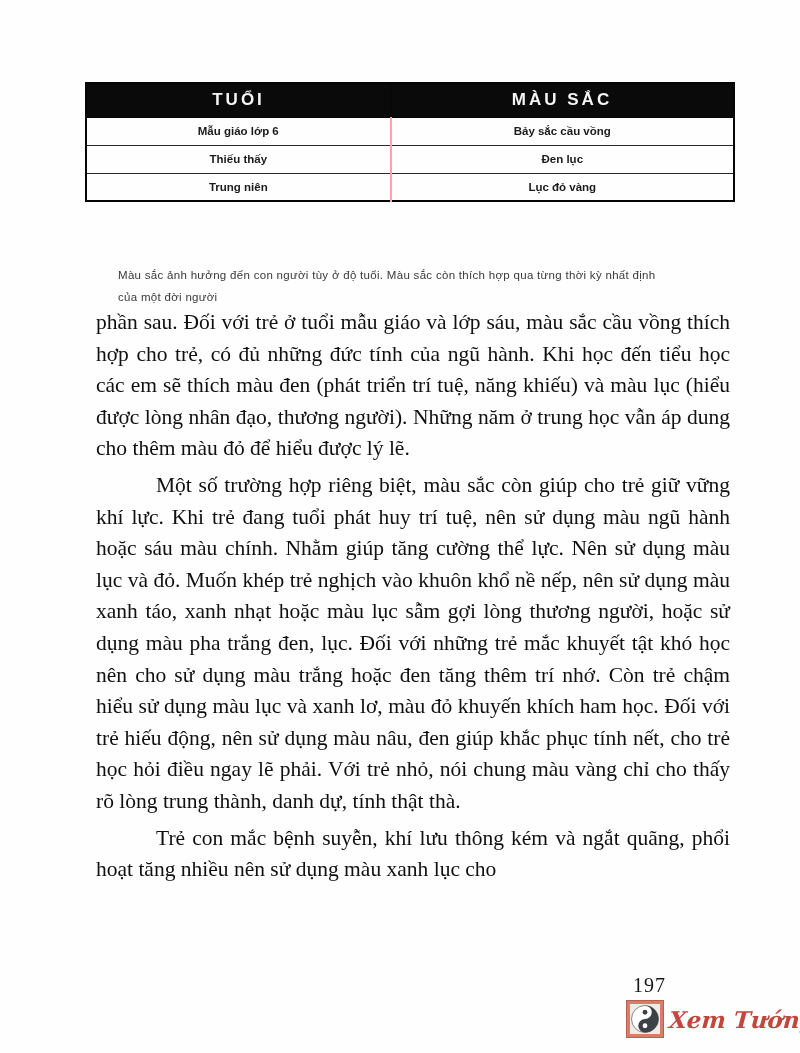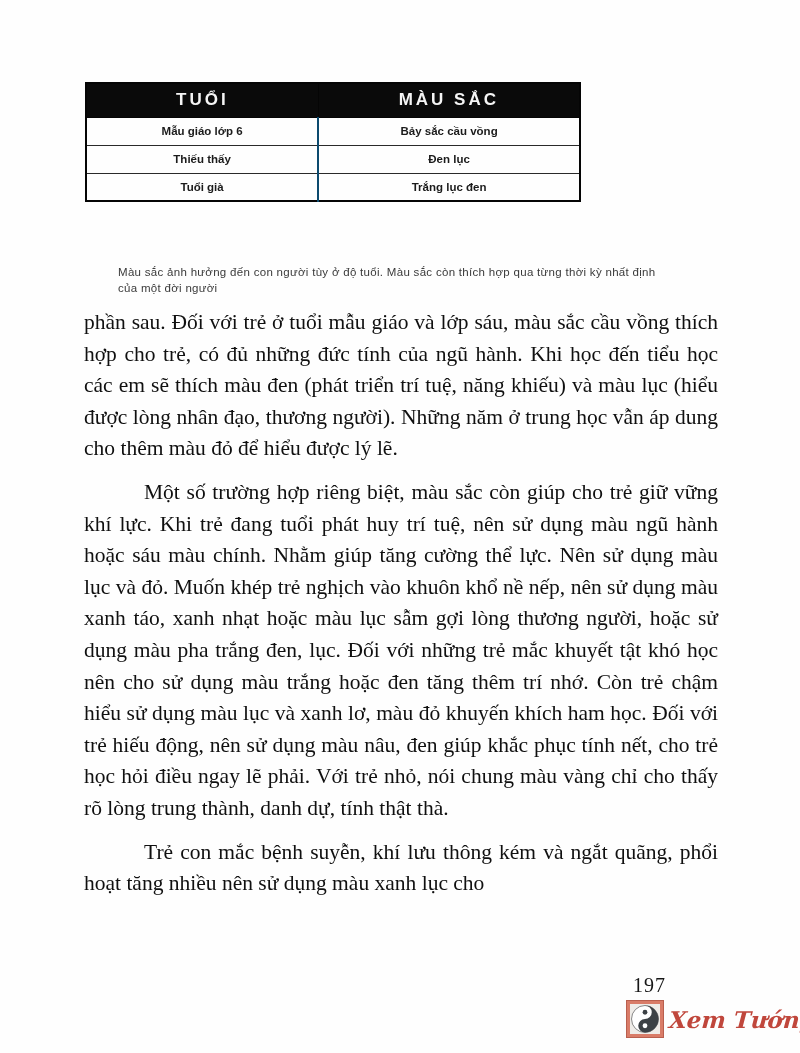--- a/index.html
+++ b/index.html
@@ -13,21 +13,21 @@
     font-family: "Liberation Serif", "DejaVu Serif", serif;
     color: #141414;
     overflow: hidden;
   }
 
   
   table.color-table {
     position: absolute;
     left: 85px;
     top: 82px;
-    width: 496px;
+    width: 650px;
     border-collapse: collapse;
     border: 2px solid #050505;
     table-layout: fixed;
   }
   table.color-table col.c-age { width: 47%; }
   table.color-table col.c-color { width: 53%; }
   table.color-table th {
     background: #0a0a0a;
     color: #f5f5f5;
     font-family: "Liberation Sans", "DejaVu Sans", sans-serif;
@@ -43,48 +43,48 @@
     text-align: center;
     vertical-align: middle;
     font-family: "Liberation Sans", "DejaVu Sans", sans-serif;
     font-size: 11.5px;
     font-weight: bold;
     color: #1b1b1b;
     border-top: 1.5px solid #2a2a2a;
     border-bottom: 1.5px solid #2a2a2a;
     margin-top: 46px;
   }
-  table.color-table td + td { border-left: 2px solid #0c4a6e; }
+  table.color-table td + td { border-left: 2px solid #fca5a5; }
 
   
   .caption {
     position: absolute;
     left: 118px;
     top: 264px;
     width: 545px;
     font-family: "Liberation Sans", "DejaVu Sans", sans-serif;
     font-size: 11.5px;
-    line-height: 16px;
+    line-height: 22px;
     color: #3a3a3a;
     letter-spacing: 0.3px;
   }
 
   
   .body-text {
     position: absolute;
-    left: 84px;
+    left: 96px;
     top: 307px;
     width: 634px;
     font-size: 21.5px;
     line-height: 31.6px;
     text-align: justify;
     color: #101010;
   }
   .body-text p { text-indent: 60px; }
-  .body-text p + p { margin-top: 12px; }
+  .body-text p + p { margin-top: 5px; }
   .body-text p.no-indent { text-indent: 0; }
 
   
   .page-number {
     position: absolute;
     left: 633px;
     top: 974px;
     font-size: 20px;
     color: #161616;
     letter-spacing: 1px;
@@ -127,22 +127,22 @@
     <tbody>
       <tr>
         <td>Mẫu giáo lớp 6</td>
         <td>Bảy sắc cầu vồng</td>
       </tr>
       <tr>
         <td>Thiếu thấy</td>
         <td>Đen lục</td>
       </tr>
       <tr>
-        <td>Tuổi già</td>
-        <td>Trắng lục đen</td>
+        <td>Trung niên</td>
+        <td>Lục đỏ vàng</td>
       </tr>
     </tbody>
   </table>
 
   <p class="caption">Màu sắc ảnh hưởng đến con người tùy ở độ tuổi. Màu sắc còn thích hợp qua từng thời kỳ nhất định của một đời người</p>
 
   <div class="body-text">
     <p class="no-indent">phần sau. Đối với trẻ ở tuổi mẫu giáo và lớp sáu, màu sắc cầu vồng thích hợp cho trẻ, có đủ những đức tính của ngũ hành. Khi học đến tiểu học các em sẽ thích màu đen (phát triển trí tuệ, năng khiếu) và màu lục (hiểu được lòng nhân đạo, thương người). Những năm ở trung học vẫn áp dung cho thêm màu đỏ để hiểu được lý lẽ.</p>
     <p>Một số trường hợp riêng biệt, màu sắc còn giúp cho trẻ giữ vững khí lực. Khi trẻ đang tuổi phát huy trí tuệ, nên sử dụng màu ngũ hành hoặc sáu màu chính. Nhằm giúp tăng cường thể lực. Nên sử dụng màu lục và đỏ. Muốn khép trẻ nghịch vào khuôn khổ nề nếp, nên sử dụng màu xanh táo, xanh nhạt hoặc màu lục sẫm gợi lòng thương người, hoặc sử dụng màu pha trắng đen, lục. Đối với những trẻ mắc khuyết tật khó học nên cho sử dụng màu trắng hoặc đen tăng thêm trí nhớ. Còn trẻ chậm hiểu sử dụng màu lục và xanh lơ, màu đỏ khuyến khích ham học. Đối với trẻ hiếu động, nên sử dụng màu nâu, đen giúp khắc phục tính nết, cho trẻ học hỏi điều ngay lẽ phải. Với trẻ nhỏ, nói chung màu vàng chỉ cho thấy rõ lòng trung thành, danh dự, tính thật thà.</p>
     <p>Trẻ con mắc bệnh suyễn, khí lưu thông kém và  ngắt quãng, phổi hoạt tăng nhiều nên sử dụng màu xanh lục cho</p>

